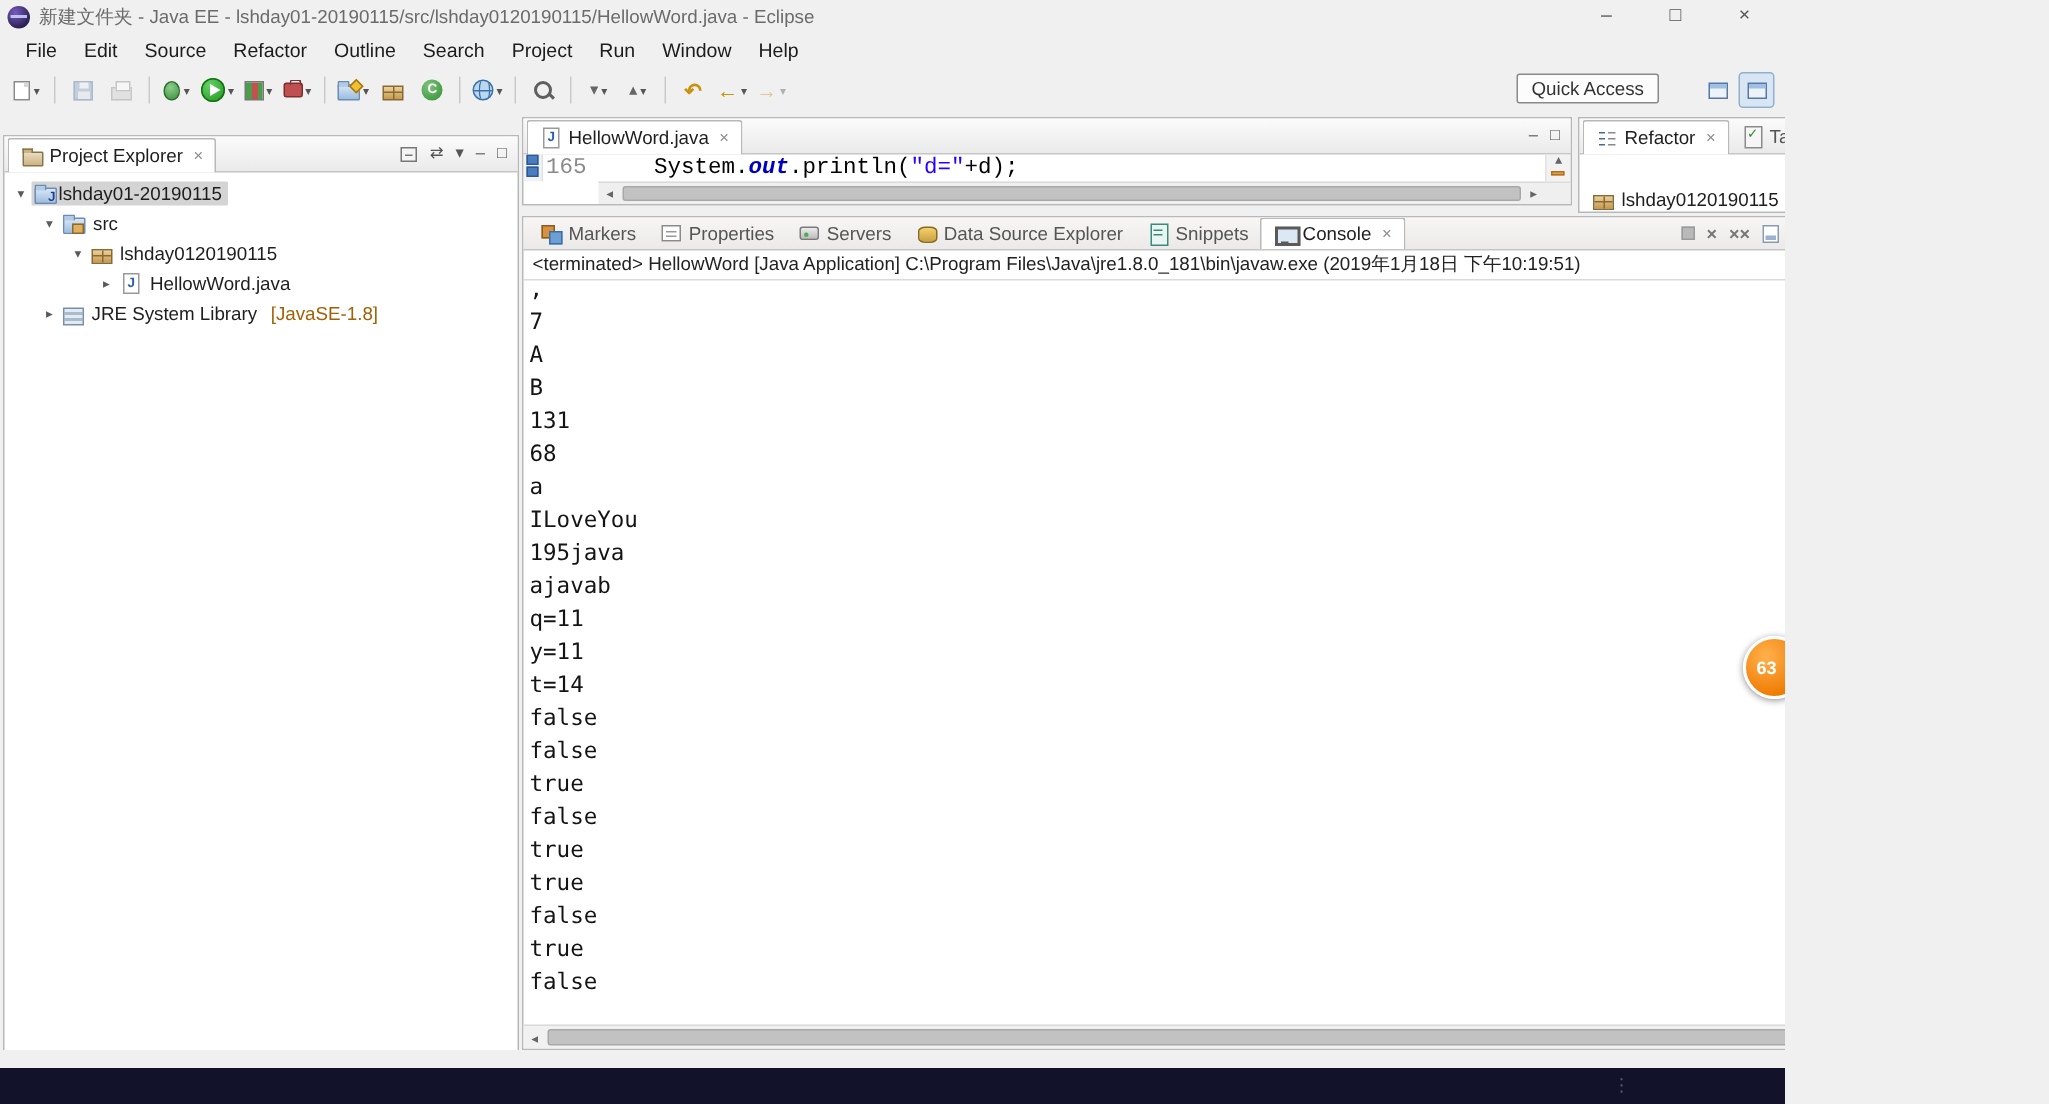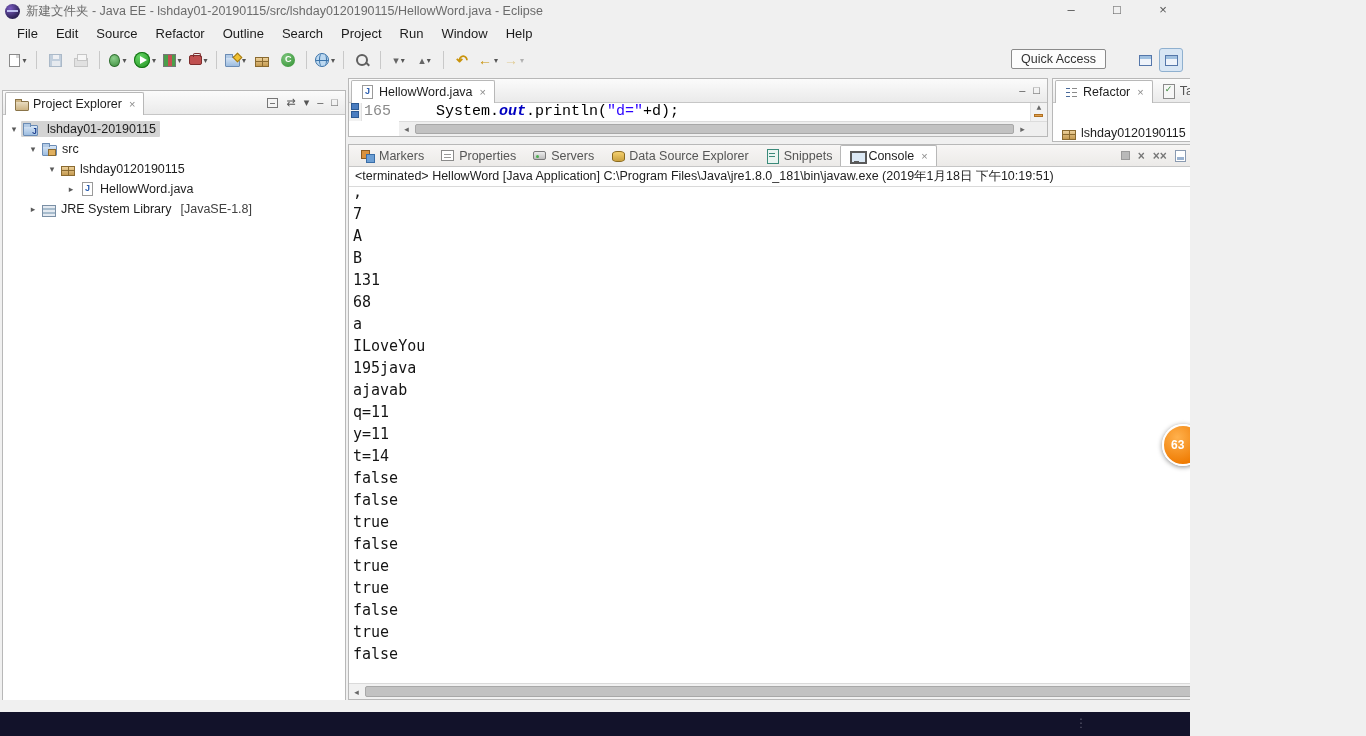--- a/index.html
+++ b/index.html
@@ -84,23 +84,23 @@
 
   .left-panel {left:2px; top:90px; width:344px; height:618px;}
   .editor-panel {left:348px; top:78px; width:700px; height:59px;}
   .right-panel {left:1052px; top:78px; width:312px; height:64px; overflow:hidden;}
   .bottom-panel {left:348px; top:144px; width:1016px; height:556px;}
 
   
   .tree {padding-top:4px; font-size:12.5px;}
   .tree-row {height:20px; display:flex; align-items:center; white-space:nowrap;}
   .tw {width:14px; text-align:center; color:#5a5a5a; font-size:9px; flex:none;}
-  .selwrap {display:flex; align-items:center; gap:9px; background:#d4d4d4; padding:1px 4px 1px 2px; border-radius:1px;}
+  .selwrap {display:flex; align-items:center; gap:1px; background:#d4d4d4; padding:1px 4px 1px 2px; border-radius:1px;}
   .nrm {display:flex; align-items:center; gap:5px; padding:1px 4px 1px 2px;}
-  .decor {color:#404040; margin-left:4px;}
+  .decor {color:#a16207; margin-left:4px;}
 
   
   .ed-content {position:absolute; top:24px; left:0; right:0; height:18px; display:flex; overflow:hidden;
     font-family:Liberation Mono, monospace; font-size:15px;}
   .ruler {width:13px; background:#f2f2f2; border-right:1px solid #e2e2e2; position:relative; flex:none;}
   .ann {position:absolute; left:2px; width:8px; height:7px; background:#4a7dc0; border:1px solid #2c5a94;}
   .gutter {width:36px; color:#8a8a8a; text-align:right; padding-right:7px; flex:none;}
   .codearea {flex:1; white-space:pre; padding-left:38px;}
   .cp {color:#000;} .cf {color:#0000c0; font-style:italic; font-weight:bold;} .cs {color:#2a00ff;}
   .ovr {width:17px; background:#f2f2f2; border-left:1px solid #e2e2e2; position:relative; flex:none;}

